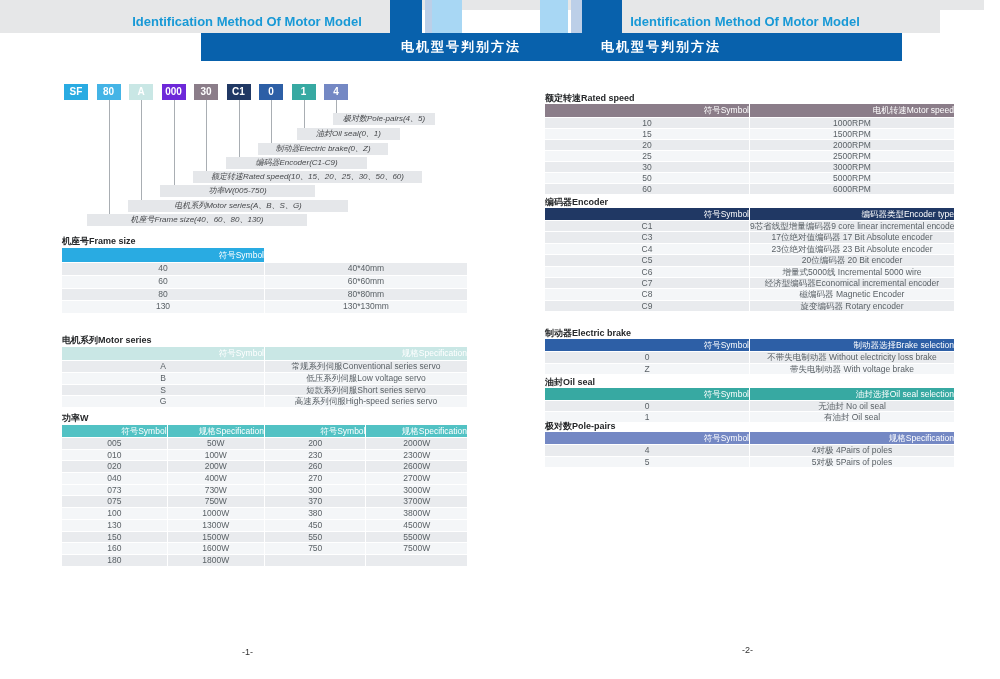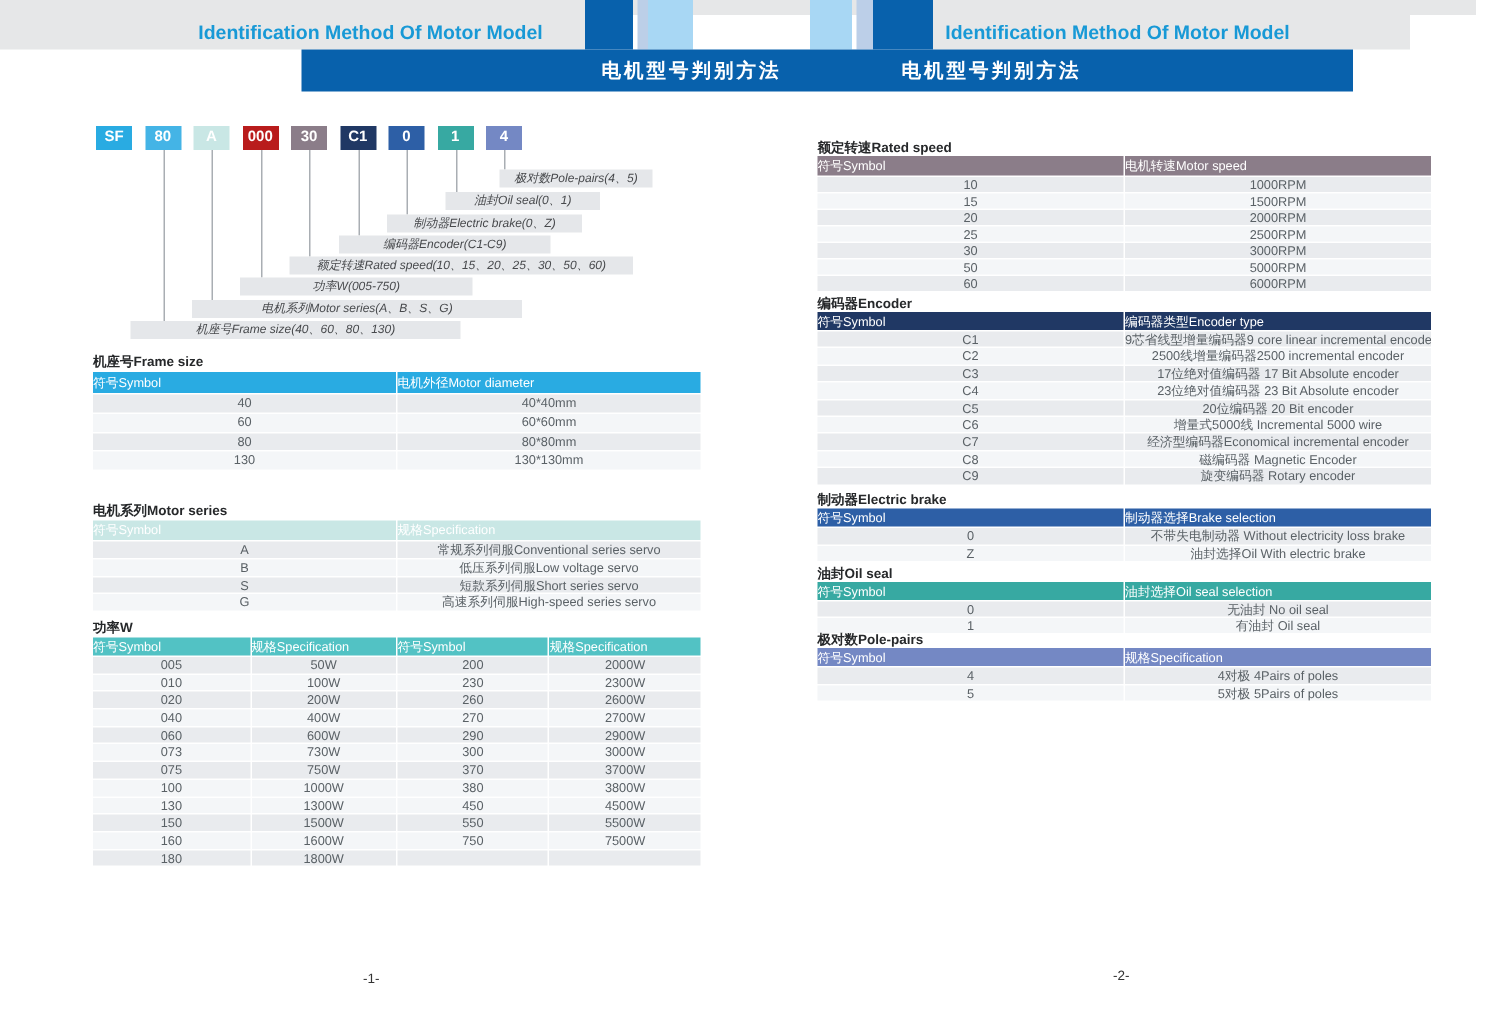--- a/index.html
+++ b/index.html
@@ -11,21 +11,21 @@
   .pillar{background:#0861ac;}
   .bar-light{background:#a8d7f4;}
   .bar-pale{background:#bccfe8;}
   .title-en{font-weight:bold;font-size:13px;color:#1899d6;text-align:center;line-height:23px;white-space:nowrap;}
   .banner-text{color:#ffffff;font-weight:bold;font-size:13px;letter-spacing:2px;text-align:center;line-height:28px;white-space:nowrap;}
   .code-block{color:#fff;font-weight:bold;font-size:10px;text-align:center;line-height:16px;}
   .vline{width:1px;background:#a9aeb3;}
   .callout{background:#e5e7ea;color:#47494c;font-size:8px;text-align:center;line-height:12px;white-space:nowrap;overflow:hidden;font-style:italic;}
   .tbl-title{font-size:9px;font-weight:bold;color:#26282a;white-space:nowrap;line-height:11px;}
   .thead{display:flex;gap:1px;}
-  .thead>div{color:#fff;font-size:8.5px;text-align:left;white-space:nowrap;overflow:hidden;}
+  .thead>div{color:#fff;font-size:8.5px;text-align:right;white-space:nowrap;overflow:hidden;}
   .trow{display:flex;gap:1px;margin-top:1px;}
   .trow>div{font-size:8.5px;color:#5a6166;text-align:center;white-space:nowrap;overflow:hidden;}
   .footer-num{font-size:9px;color:#333;}
 </style>
 </head>
 <body>
 
 <div class="page">
 
   <div class="abs gray" style="left:0;top:0;width:1000px;height:10px;"></div>
@@ -44,21 +44,21 @@
 
   <div class="abs banner" style="left:185px;top:33px;width:701px;height:28px;">
     <div class="abs banner-text" style="left:150px;top:0;width:220px;height:28px;">电机型号判别方法</div>
     <div class="abs banner-text" style="left:350px;top:0;width:220px;height:28px;">电机型号判别方法</div>
   </div>
 
   <div id="code-area">
       <div class="abs code-block" style="left: 64px; top: 84px; width: 24px; height: 16px; background: rgb(41, 171, 226);">SF</div>
       <div class="abs code-block" style="left: 96.5px; top: 84px; width: 24px; height: 16px; background: rgb(68, 180, 230);">80</div>
       <div class="abs code-block" style="left: 129px; top: 84px; width: 24px; height: 16px; background: rgb(201, 231, 229);">A</div>
-      <div class="abs code-block" style="left: 161.5px; top: 84px; width: 24px; height: 16px; background: #b91c1c;">000</div>
+      <div class="abs code-block" style="left: 161.5px; top: 84px; width: 24px; height: 16px; background: #6d28d9;">000</div>
       <div class="abs code-block" style="left: 194px; top: 84px; width: 24px; height: 16px; background: rgb(139, 125, 137);">30</div>
       <div class="abs code-block" style="left: 226.5px; top: 84px; width: 24px; height: 16px; background: rgb(32, 56, 100);">C1</div>
       <div class="abs code-block" style="left: 259px; top: 84px; width: 24px; height: 16px; background: rgb(45, 95, 166);">0</div>
       <div class="abs code-block" style="left: 291.5px; top: 84px; width: 24px; height: 16px; background: rgb(55, 169, 162);">1</div>
       <div class="abs code-block" style="left: 324px; top: 84px; width: 24px; height: 16px; background: rgb(116, 136, 196);">4</div>
       <div class="abs vline" style="left: 108.5px; top: 100px; height: 114px;"></div>
       <div class="abs callout" style="left: 87px; top: 214px; width: 220px; height: 12px;">机座号Frame size(40、60、80、130)</div>
       <div class="abs vline" style="left: 141px; top: 100px; height: 100px;"></div>
       <div class="abs callout" style="left: 128px; top: 200px; width: 220px; height: 12px;">电机系列Motor series(A、B、S、G)</div>
       <div class="abs vline" style="left: 173.5px; top: 100px; height: 85px;"></div>
@@ -73,21 +73,20 @@
       <div class="abs callout" style="left: 297px; top: 128px; width: 103px; height: 12px;">油封Oil seal(0、1)</div>
       <div class="abs vline" style="left: 336px; top: 100px; height: 13px;"></div>
       <div class="abs callout" style="left: 333px; top: 113px; width: 102px; height: 12px;">极对数Pole-pairs(4、5)</div>
     </div>
 
   <div id="content">
       <div class="abs tbl-title" style="left: 62px; top: 236px;">机座号Frame size</div>
       <div class="abs" style="left: 62px; top: 248px; width: 406px;">
         <div class="thead">
           <div style="flex: 0 0 calc(50% - 1px); height: 14px; line-height: 14px; background: rgb(41, 171, 226);">符号Symbol</div>
-          <div style="flex: 0 0 calc(50% - 1px); height: 14px; line-height: 14px; background: rgb(41, 171, 226);">电机外径Motor diameter</div>
         </div>
         <div class="trow">
           <div style="flex: 0 0 calc(50% - 1px); height: 11.75px; line-height: 11.75px; background: rgb(233, 235, 238);">40</div>
           <div style="flex: 0 0 calc(50% - 1px); height: 11.75px; line-height: 11.75px; background: rgb(233, 235, 238);">40*40mm</div>
         </div>
         <div class="trow">
           <div style="flex: 0 0 calc(50% - 1px); height: 11.75px; line-height: 11.75px; background: rgb(244, 246, 248);">60</div>
           <div style="flex: 0 0 calc(50% - 1px); height: 11.75px; line-height: 11.75px; background: rgb(244, 246, 248);">60*60mm</div>
         </div>
         <div class="trow">
@@ -148,26 +147,20 @@
           <div style="flex: 0 0 calc(25% - 1px); height: 10.7px; line-height: 10.7px; background: rgb(233, 235, 238);">260</div>
           <div style="flex: 0 0 calc(25% - 1px); height: 10.7px; line-height: 10.7px; background: rgb(233, 235, 238);">2600W</div>
         </div>
         <div class="trow">
           <div style="flex: 0 0 calc(26% - 1px); height: 10.7px; line-height: 10.7px; background: rgb(244, 246, 248);">040</div>
           <div style="flex: 0 0 calc(24% - 1px); height: 10.7px; line-height: 10.7px; background: rgb(244, 246, 248);">400W</div>
           <div style="flex: 0 0 calc(25% - 1px); height: 10.7px; line-height: 10.7px; background: rgb(244, 246, 248);">270</div>
           <div style="flex: 0 0 calc(25% - 1px); height: 10.7px; line-height: 10.7px; background: rgb(244, 246, 248);">2700W</div>
         </div>
         <div class="trow">
-          <div style="flex: 0 0 calc(26% - 1px); height: 10.7px; line-height: 10.7px; background: rgb(233, 235, 238);">060</div>
-          <div style="flex: 0 0 calc(24% - 1px); height: 10.7px; line-height: 10.7px; background: rgb(233, 235, 238);">600W</div>
-          <div style="flex: 0 0 calc(25% - 1px); height: 10.7px; line-height: 10.7px; background: rgb(233, 235, 238);">290</div>
-          <div style="flex: 0 0 calc(25% - 1px); height: 10.7px; line-height: 10.7px; background: rgb(233, 235, 238);">2900W</div>
-        </div>
-        <div class="trow">
           <div style="flex: 0 0 calc(26% - 1px); height: 10.7px; line-height: 10.7px; background: rgb(244, 246, 248);">073</div>
           <div style="flex: 0 0 calc(24% - 1px); height: 10.7px; line-height: 10.7px; background: rgb(244, 246, 248);">730W</div>
           <div style="flex: 0 0 calc(25% - 1px); height: 10.7px; line-height: 10.7px; background: rgb(244, 246, 248);">300</div>
           <div style="flex: 0 0 calc(25% - 1px); height: 10.7px; line-height: 10.7px; background: rgb(244, 246, 248);">3000W</div>
         </div>
         <div class="trow">
           <div style="flex: 0 0 calc(26% - 1px); height: 10.7px; line-height: 10.7px; background: rgb(233, 235, 238); text-align: center;">075</div>
           <div style="flex: 0 0 calc(24% - 1px); height: 10.7px; line-height: 10.7px; background: rgb(233, 235, 238);">750W</div>
           <div style="flex: 0 0 calc(25% - 1px); height: 10.7px; line-height: 10.7px; background: rgb(233, 235, 238);">370</div>
           <div style="flex: 0 0 calc(25% - 1px); height: 10.7px; line-height: 10.7px; background: rgb(233, 235, 238);">3700W</div>
@@ -242,24 +235,20 @@
       <div class="abs" style="left: 545px; top: 208px; width: 410px;">
         <div class="thead">
           <div style="flex: 0 0 calc(50% - 1px); height: 12px; line-height: 12px; background: rgb(32, 56, 100);">符号Symbol</div>
           <div style="flex: 0 0 calc(50% - 1px); height: 12px; line-height: 12px; background: rgb(32, 56, 100);">编码器类型Encoder type</div>
         </div>
         <div class="trow">
           <div style="flex: 0 0 calc(50% - 1px); height: 10.4px; line-height: 10.4px; background: rgb(233, 235, 238);">C1</div>
           <div style="flex: 0 0 calc(50% - 1px); height: 10.4px; line-height: 10.4px; background: rgb(233, 235, 238);">9芯省线型增量编码器9 core linear incremental encoder</div>
         </div>
         <div class="trow">
-          <div style="flex: 0 0 calc(50% - 1px); height: 10.4px; line-height: 10.4px; background: rgb(244, 246, 248);">C2</div>
-          <div style="flex: 0 0 calc(50% - 1px); height: 10.4px; line-height: 10.4px; background: rgb(244, 246, 248);">2500线增量编码器2500 incremental encoder</div>
-        </div>
-        <div class="trow">
           <div style="flex: 0 0 calc(50% - 1px); height: 10.4px; line-height: 10.4px; background: rgb(233, 235, 238);">C3</div>
           <div style="flex: 0 0 calc(50% - 1px); height: 10.4px; line-height: 10.4px; background: rgb(233, 235, 238);">17位绝对值编码器 17 Bit Absolute encoder</div>
         </div>
         <div class="trow">
           <div style="flex: 0 0 calc(50% - 1px); height: 10.4px; line-height: 10.4px; background: rgb(244, 246, 248);">C4</div>
           <div style="flex: 0 0 calc(50% - 1px); height: 10.4px; line-height: 10.4px; background: rgb(244, 246, 248);">23位绝对值编码器 23 Bit Absolute encoder</div>
         </div>
         <div class="trow">
           <div style="flex: 0 0 calc(50% - 1px); height: 10.4px; line-height: 10.4px; background: rgb(233, 235, 238);">C5</div>
           <div style="flex: 0 0 calc(50% - 1px); height: 10.4px; line-height: 10.4px; background: rgb(233, 235, 238);">20位编码器 20 Bit encoder</div>
@@ -286,21 +275,21 @@
         <div class="thead">
           <div style="flex: 0 0 calc(50% - 1px); height: 12px; line-height: 12px; background: rgb(45, 95, 166);">符号Symbol</div>
           <div style="flex: 0 0 calc(50% - 1px); height: 12px; line-height: 12px; background: rgb(45, 95, 166);">制动器选择Brake selection</div>
         </div>
         <div class="trow">
           <div style="flex: 0 0 calc(50% - 1px); height: 10.5px; line-height: 10.5px; background: rgb(233, 235, 238);">0</div>
           <div style="flex: 0 0 calc(50% - 1px); height: 10.5px; line-height: 10.5px; background: rgb(233, 235, 238);">不带失电制动器 Without electricity loss brake</div>
         </div>
         <div class="trow">
           <div style="flex: 0 0 calc(50% - 1px); height: 10.5px; line-height: 10.5px; background: rgb(244, 246, 248);">Z</div>
-          <div style="flex: 0 0 calc(50% - 1px); height: 10.5px; line-height: 10.5px; background: rgb(244, 246, 248);">油封选择Oil With electric brake</div>
+          <div style="flex: 0 0 calc(50% - 1px); height: 10.5px; line-height: 10.5px; background: rgb(244, 246, 248);">带失电制动器 With voltage brake</div>
         </div>
       </div>
       <div class="abs tbl-title" style="left: 545px; top: 377px;">油封Oil seal</div>
       <div class="abs" style="left: 545px; top: 388px; width: 410px;">
         <div class="thead">
           <div style="flex: 0 0 calc(50% - 1px); height: 12px; line-height: 12px; background: rgb(55, 169, 162);">符号Symbol</div>
           <div style="flex: 0 0 calc(50% - 1px); height: 12px; line-height: 12px; background: rgb(55, 169, 162);">油封选择Oil seal selection</div>
         </div>
         <div class="trow">
           <div style="flex: 0 0 calc(50% - 1px); height: 10px; line-height: 10px; background: rgb(233, 235, 238);">0</div>

